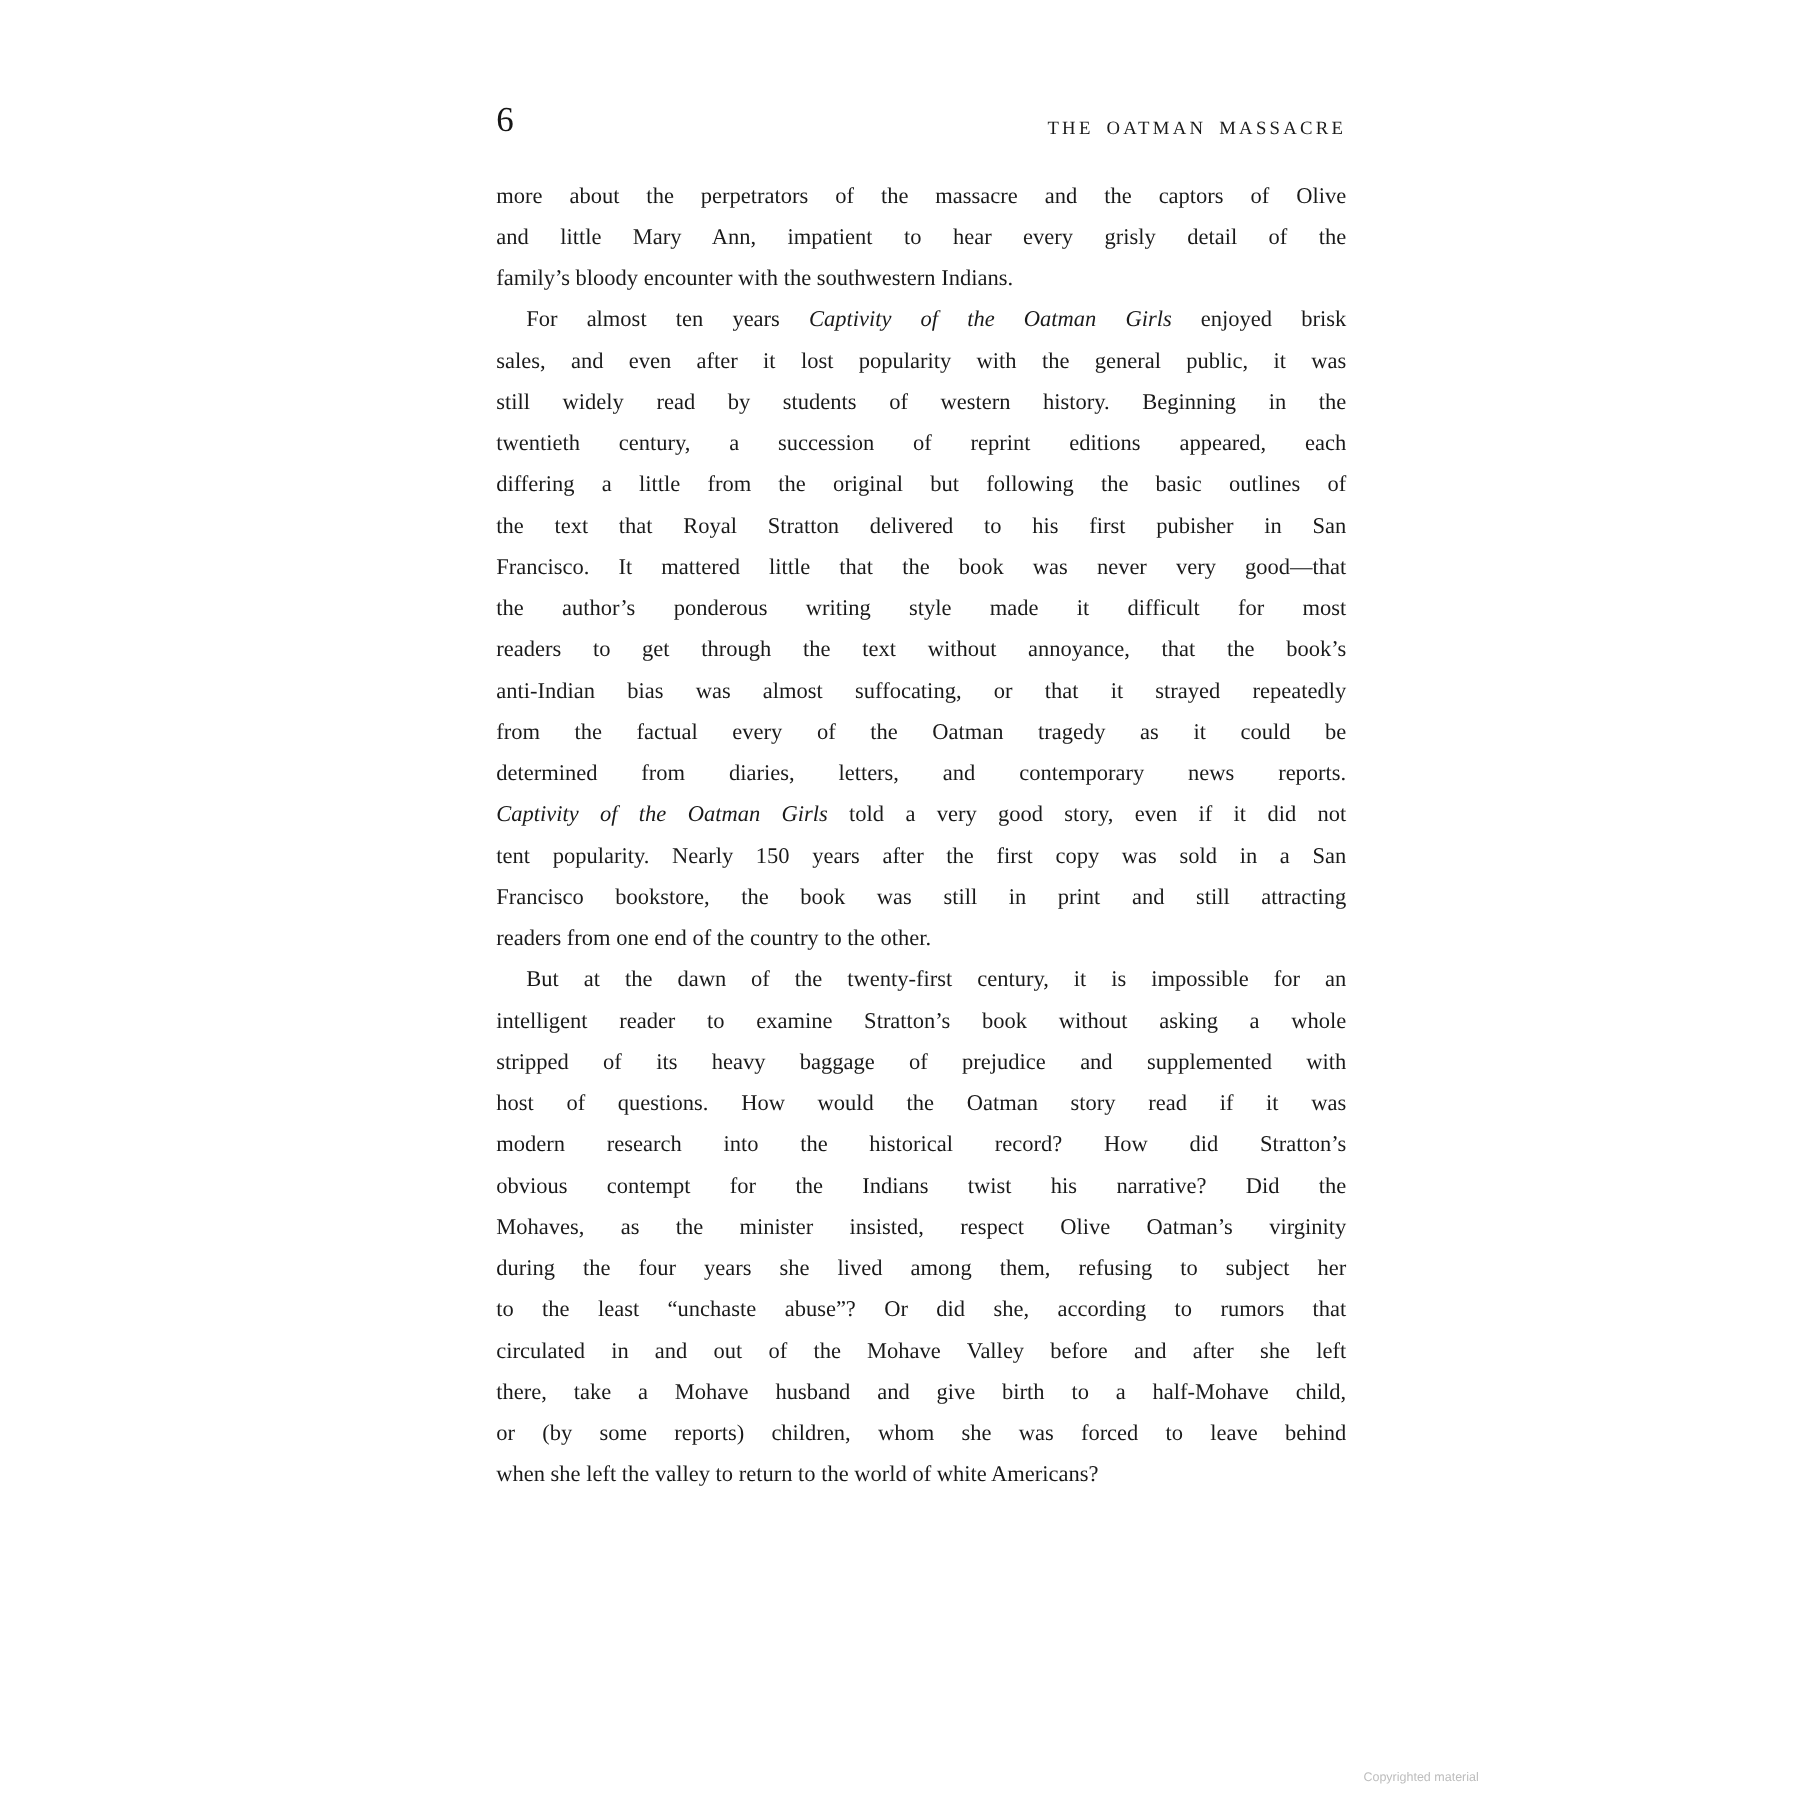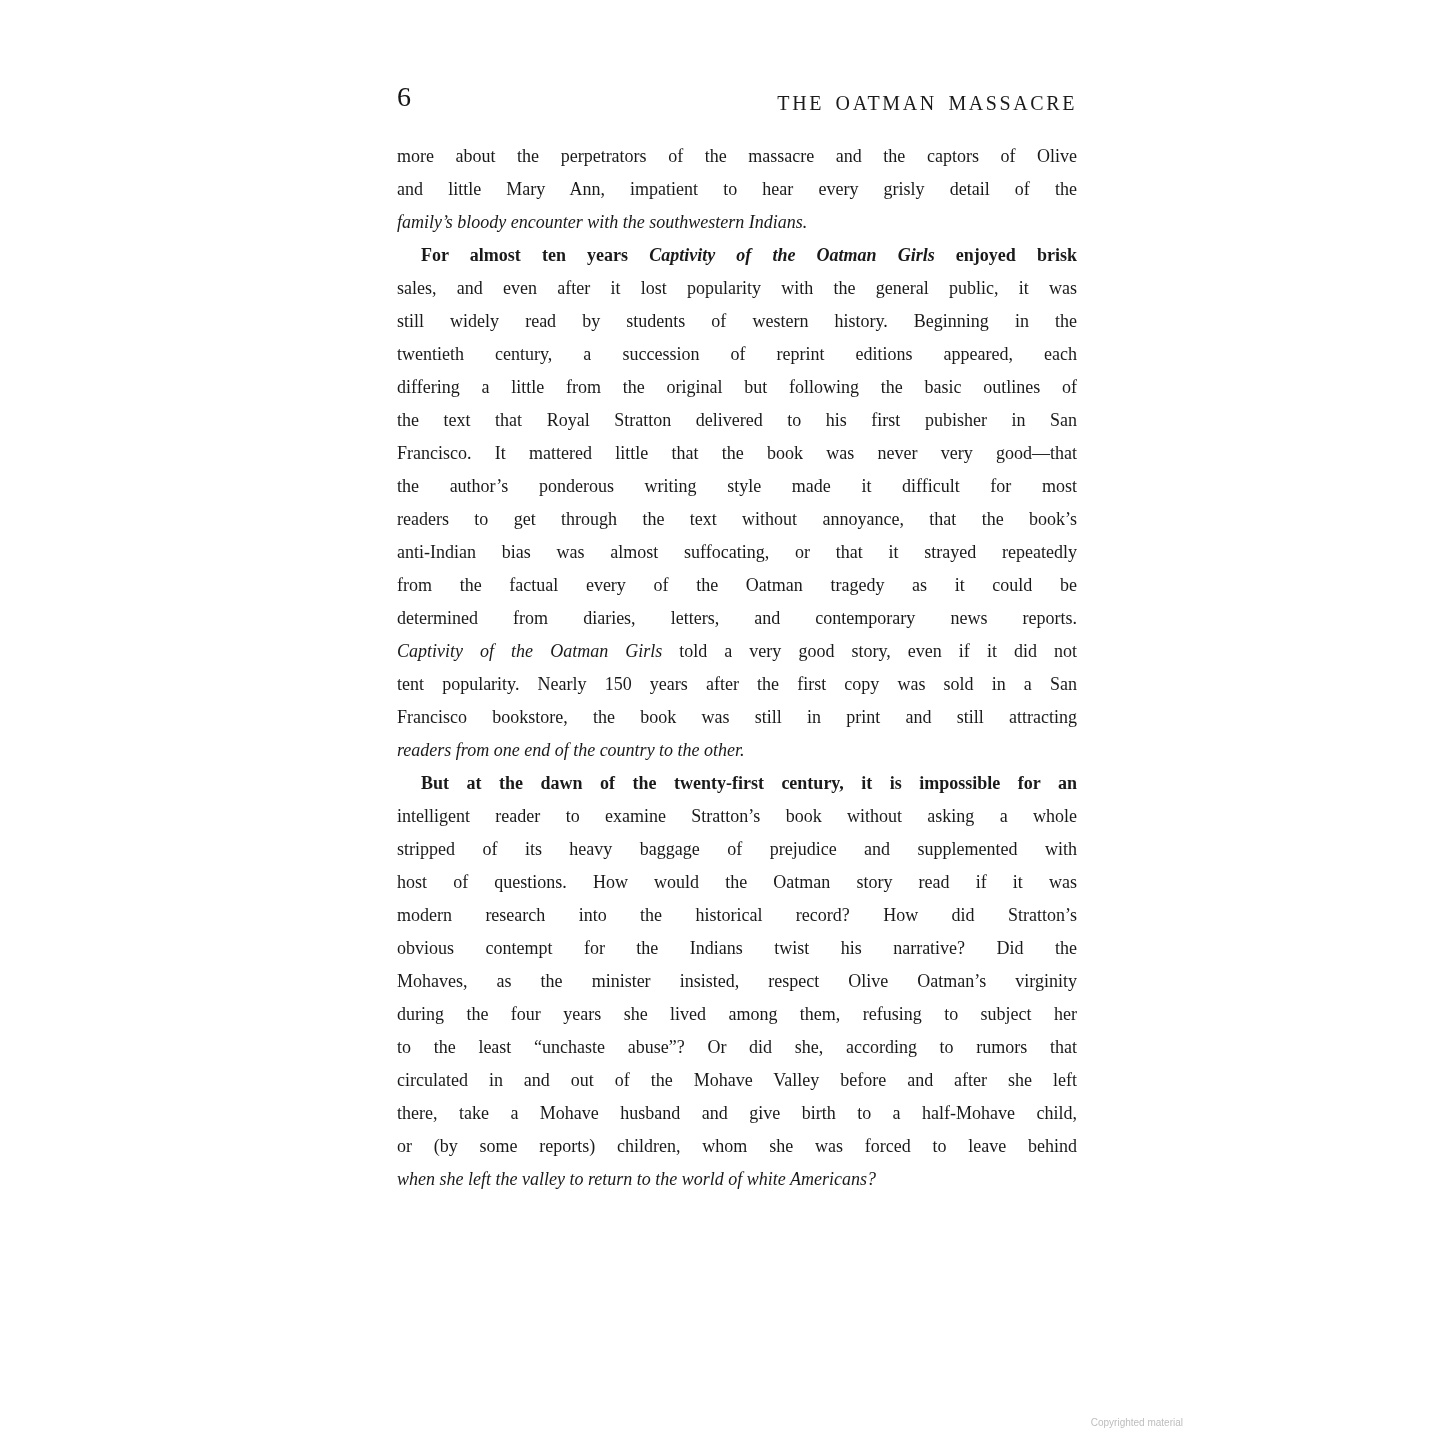--- a/index.html
+++ b/index.html
@@ -17,21 +17,21 @@
     left: 397px;
     top: 83px;
     font-size: 28px;
     line-height: 28px;
     color: #161616;
   }
   .running-head {
     position: absolute;
     right: 368px;
     top: 95px;
-    font-size: 20px;
+    font-size: 15px;
     line-height: 16px;
     letter-spacing: 2.6px;
     word-spacing: 4px;
     color: #1b1b1b;
     white-space: nowrap;
   }
   .text-block {
     position: absolute;
     left: 397px;
     top: 140px;
@@ -43,23 +43,22 @@
   .line {
     height: 33px;
     line-height: 33px;
     text-align: justify;
     text-align-last: justify;
     white-space: nowrap;
     overflow: visible;
   }
   .line.para-end {
     text-align-last: left;
-    font-style: italic;
   }
-  .line.indent { text-indent: 24px; font-weight: bold; }
+  .line.indent { text-indent: 24px; }
   .line i { font-style: italic; }
   .watermark {
     position: absolute;
     right: 262px;
     top: 1415px;
     font-family: "Liberation Sans", "DejaVu Sans", sans-serif;
     font-size: 10px;
     line-height: 15px;
     color: #bdbdbd;
     white-space: nowrap;

